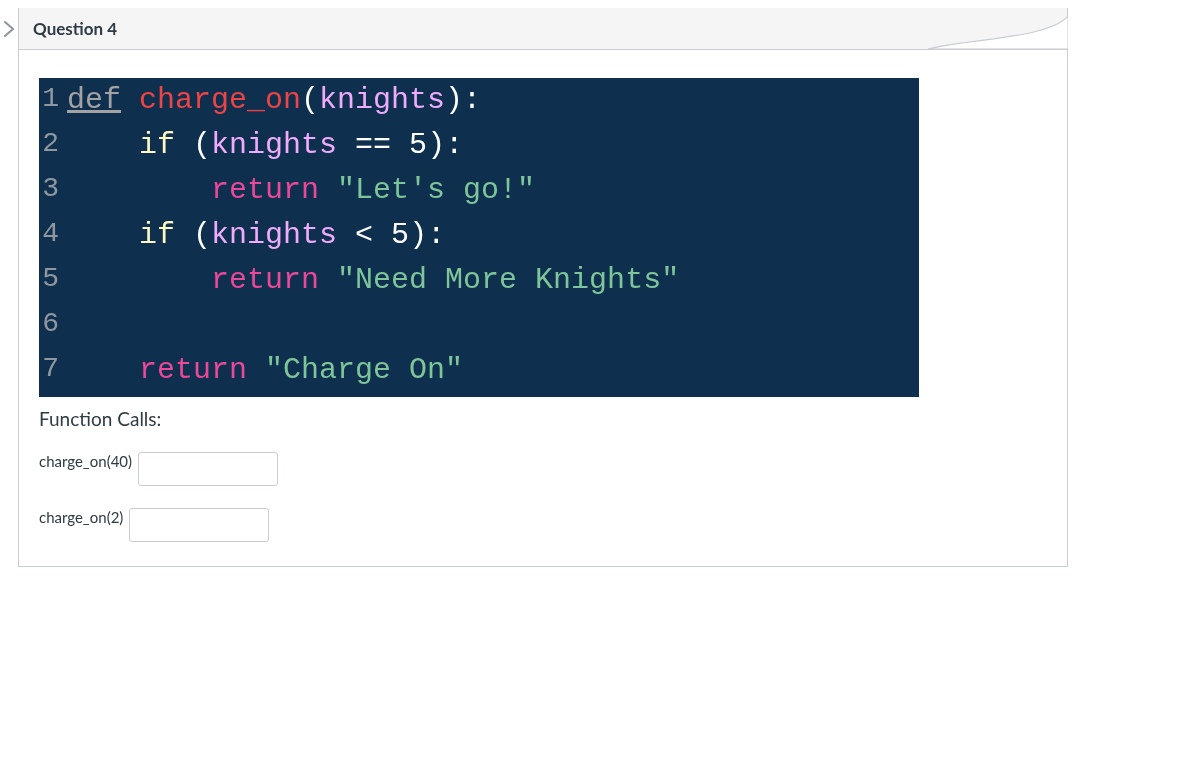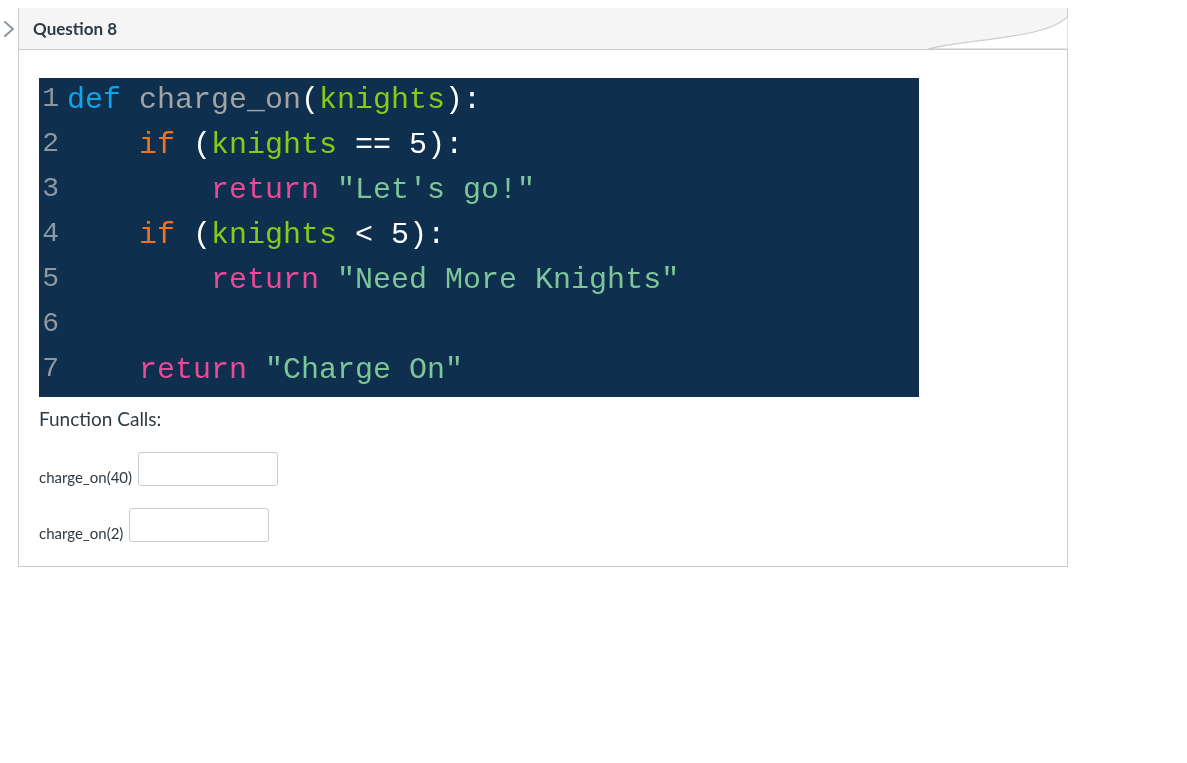--- a/index.html
+++ b/index.html
@@ -64,37 +64,37 @@
   .ln {
     width: 28px;
     text-align: right;
     padding-right: 8px;
     color: #8f98a0;
     user-select: none;
     flex-shrink: 0;
     font-size: 28px;
   }
   .code { white-space: pre; flex: 1; }
-  .kw-orange{ color: #0ea5e9; } 
-  .fn-name  { color: #a3a3a3; }
+  .kw-orange{ color: #a3a3a3; text-decoration: underline; } 
+  .fn-name  { color: #ef4444; }
   .paren    { color: #ffffff; }
-  .id       { color: #84cc16; }
+  .id       { color: #f0abfc; }
   .op       { color: #ffffff; }
   .num      { color: #b5cea8; color:#ffffff;}
   .str      { color: #7ec699; }
   .kw-ret   { color: #ec4899; }
-  .kw-if    { color: #f97316; }
+  .kw-if    { color: #fef9c3; }
 
   .fc-title {
     margin-top: 10px;
     font-size: 19px;
   }
   .call-row {
     display: flex;
-    align-items: flex-end;
+    align-items: flex-start;
     gap: 6px;
     margin-top: 22px;
     font-size: 15px;
   }
   .call-label { }
   .ans-input {
     width: 140px;
     height: 34px;
     border: 1px solid #c7cdd1;
     border-radius: 3px;
@@ -106,21 +106,21 @@
 <body>
 
 <div class="container">
 
   <div class="header">
     <span class="chevron-icon">
       <svg width="12" height="16" viewBox="0 0 12 16">
           <path d="M2 1 L10 8 L2 15" fill="none" stroke="#8b969e" stroke-width="2" stroke-linecap="round" stroke-linejoin="round"></path>
         </svg>
     </span>
-    <span class="header-title">Question 8</span>
+    <span class="header-title">Question 4</span>
     <span class="header-curl">
       <svg width="140" height="40" viewBox="0 0 140 40" preserveAspectRatio="none" style="height:100%;">
         <path d="M0 40 L140 40 L140 8 C120 30, 40 30, 0 40 Z" fill="#ffffff" stroke="#c7cdd1" stroke-width="1"></path>
       </svg>
     </span>
   </div>
 
   <div class="body">
 
     <div class="code-block" id="code-block">

